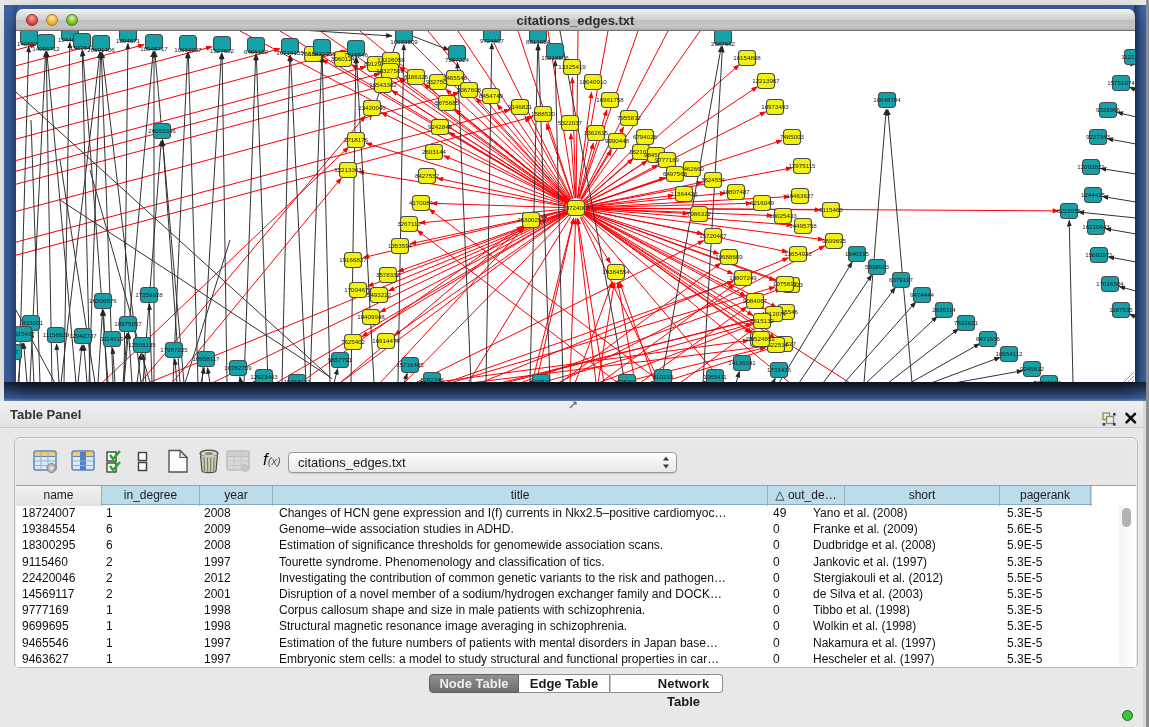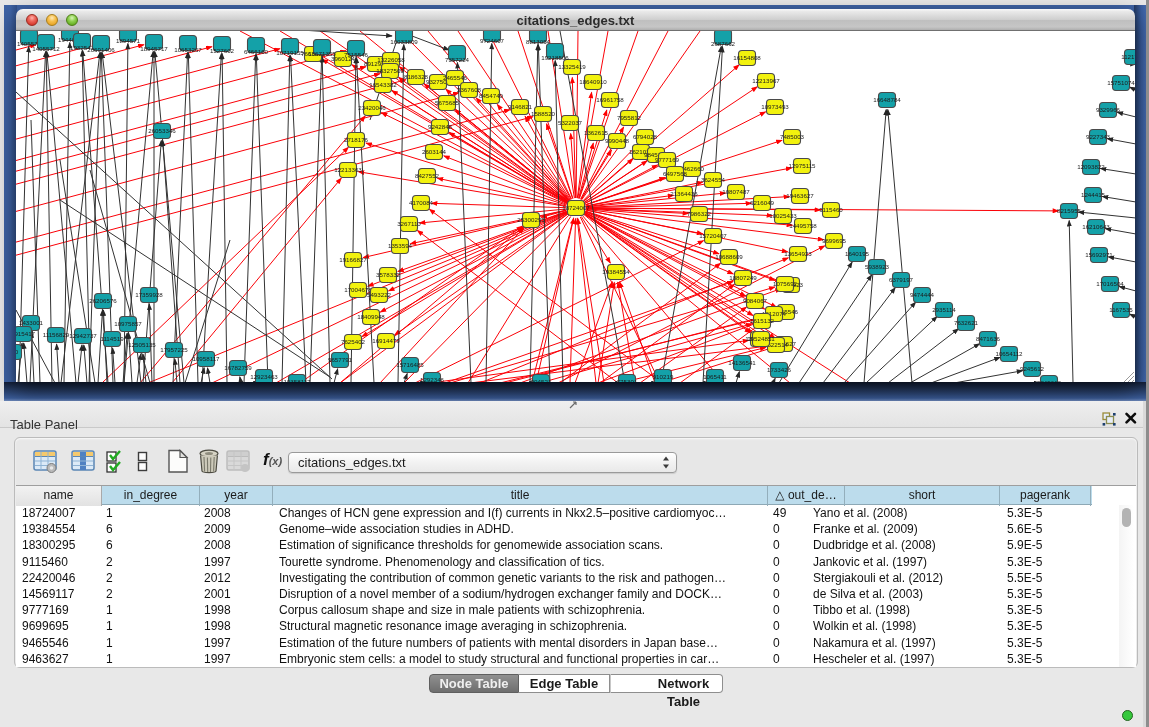--- a/index.html
+++ b/index.html
@@ -29,21 +29,21 @@
 .tl { position:absolute; top:5px; width:12px; height:12px; border-radius:50%; }
 #tl-r { left:10px; background:radial-gradient(circle at 50% 30%,#ffb3ad 0%,#ee6a5f 35%,#d83c30 75%,#b02820 100%); border:1px solid #9a2b22;}
 #tl-y { left:30px; background:radial-gradient(circle at 50% 30%,#ffe9b8 0%,#f6c04e 40%,#e8a426 80%,#c4881d 100%); border:1px solid #a87e1c;}
 #tl-g { left:50px; background:radial-gradient(circle at 50% 30%,#d7f5b5 0%,#8ed04f 40%,#64ad21 80%,#4f8c1a 100%); border:1px solid #4e7e18;}
 #graph { position:absolute; left:0; top:22px; width:1119px; height:351px;
   background:#fff; overflow:hidden; }
 
 
 #tp-head { position:absolute; left:0; top:401px; width:1146px; height:27px;
   background:linear-gradient(to bottom,#efefef,#e3e3e3); border-bottom:1px solid #c9c9c9; }
-#tp-head .lbl { position:absolute; left:10px; top:16px; font-size:13px; color:#333; }
+#tp-head .lbl { position:absolute; left:10px; top:6px; font-size:13px; color:#333;font-weight:bold; }
 #tp-float { position:absolute; left:1102px; top:412px; }
 #tp-close { position:absolute; left:1124px; top:411px; }
 
 #panel { position:absolute; left:14px; top:437px; width:1124px; height:231px;
   border:1px solid #bbbbbb; border-radius:6px; background:#e7e7e7;
   box-shadow:inset 0 1px 2px rgba(255,255,255,.8); }
 
 #toolbar { position:absolute; left:14px; top:446px; width:1124px; height:32px; }
 .ticon { position:absolute; top:3px; }
 #combo { position:absolute; left:288px; top:452px; width:389px; height:21px;
@@ -740,21 +740,21 @@
 <svg class="ticon" style="left:212px" width="26" height="26" opacity="0.55">
  <rect x="1" y="2" width="22" height="19" rx="2" fill="#cfcfcf" stroke="#9a9a9a" stroke-width="1.5"></rect>
  <rect x="2" y="3" width="20" height="4" fill="#bdbdbd"></rect>
  <line x1="2" y1="7.5" x2="22" y2="7.5" stroke="#9a9a9a"></line>
  <line x1="2" y1="12" x2="22" y2="12" stroke="#ababab"></line>
  <line x1="2" y1="16.5" x2="22" y2="16.5" stroke="#ababab"></line>
  <line x1="8" y1="3" x2="8" y2="21" stroke="#ababab"></line>
  <line x1="15" y1="3" x2="15" y2="21" stroke="#ababab"></line>
  <circle cx="19" cy="19" r="4" fill="#a9a9a9"></circle>
 </svg>
-<div class="ticon" style="left:249px; top:4px; font-size:17px; font-style:italic; font-weight:bold; color:#111;">f<span style="font-size:11px; color:#555;">(x)</span></div>
+<div class="ticon" style="left:249px; top:4px; font-size:17px; font-style:italic; font-weight:normal; color:#111;">f<span style="font-size:11px; color:#555;">(x)</span></div>
 </div>
   <div id="combo">citations_edges.txt
     <span class="spin"><svg width="8" height="15">
       <path d="M4,1.5 L7,5.5 L1,5.5 z" fill="#3a3a3a"></path>
       <path d="M4,13.5 L7,9.5 L1,9.5 z" fill="#3a3a3a"></path>
         </svg></span>
   </div>
 
   <div id="tbl"></div>
   <div id="thead">

